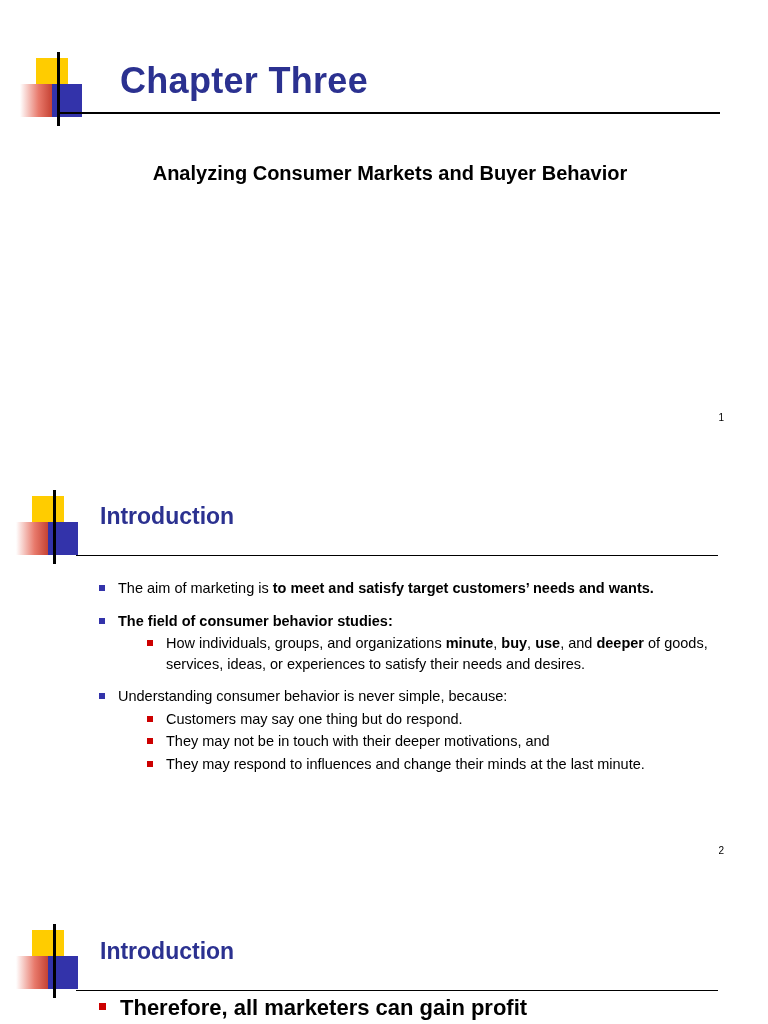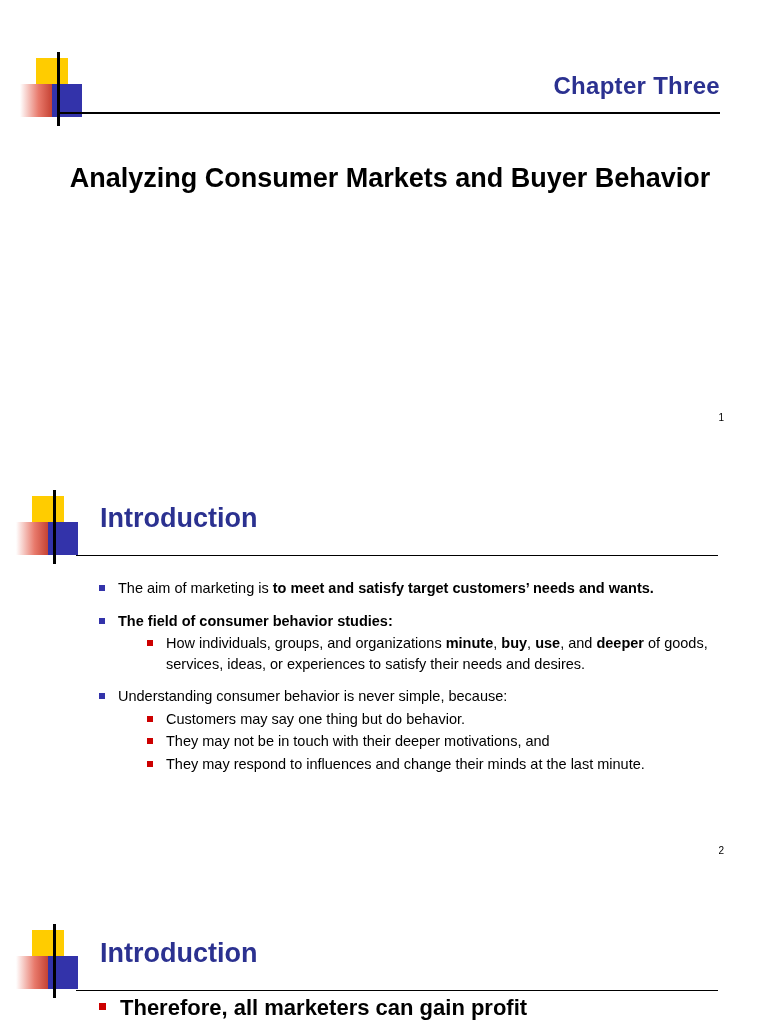--- a/index.html
+++ b/index.html
@@ -62,43 +62,43 @@
   }
 
   
   #slide1 {
     height: 440px;
   }
   #slide1 .logo { left: 12px; top: 50px; }
   .s1-title {
     position: absolute;
     left: 120px;
-    top: 72px;
+    top: 60px;
     width: 600px;
-    text-align: right;
-    font-size: 24px;
+    text-align: left;
+    font-size: 36px;
     font-weight: bold;
     color: #2B3190;
     letter-spacing: 0.3px;
   }
   .s1-rule {
     position: absolute;
     left: 58px;
     top: 112px;
     width: 662px;
     height: 2px;
     background: #000000;
   }
   .s1-subtitle {
     position: absolute;
     left: 60px;
     top: 160px;
     width: 660px;
     text-align: center;
-    font-size: 27px;
+    font-size: 20px;
     font-weight: bold;
     color: #000000;
     line-height: 1.35;
   }
   .page-num {
     position: absolute;
     right: 44px;
     font-size: 10px;
     color: #000000;
   }
@@ -107,21 +107,21 @@
   #slide2 {
     position: absolute;
     top: 440px;
     left: 0;
     width: 768px;
     height: 450px;
   }
   #slide2 .logo { left: 8px; top: 488px; }
   .sec-head {
     position: absolute;
-    font-size: 27px;
+    font-size: 23px;
     font-weight: bold;
     color: #2B3190;
   }
   .sec-rule {
     position: absolute;
     height: 1px;
     background: #000000;
   }
   .body-block {
     position: absolute;
@@ -239,21 +239,21 @@
               <span>How individuals, groups, and organizations <b>minute</b>, <b>buy</b>, <b>use</b>, and <b>deeper</b> of goods, services, ideas, or experiences to satisfy their needs and desires.</span>
             </li>
           </ul>
         </div>
       </li>
       <li>
         <span>Understanding consumer behavior is never simple, because:</span>
         <div class="nested-wrap">
           <ul class="lvl2">
             <li>
-              <span>Customers may say one thing but do behavior.</span>
+              <span>Customers may say one thing but do respond.</span>
             </li>
             <li>
               <span>They may not be in touch with their deeper motivations, and</span>
             </li>
             <li>
               <span>They may respond to influences and change their minds at the last minute.</span>
             </li>
           </ul>
         </div>
       </li>

